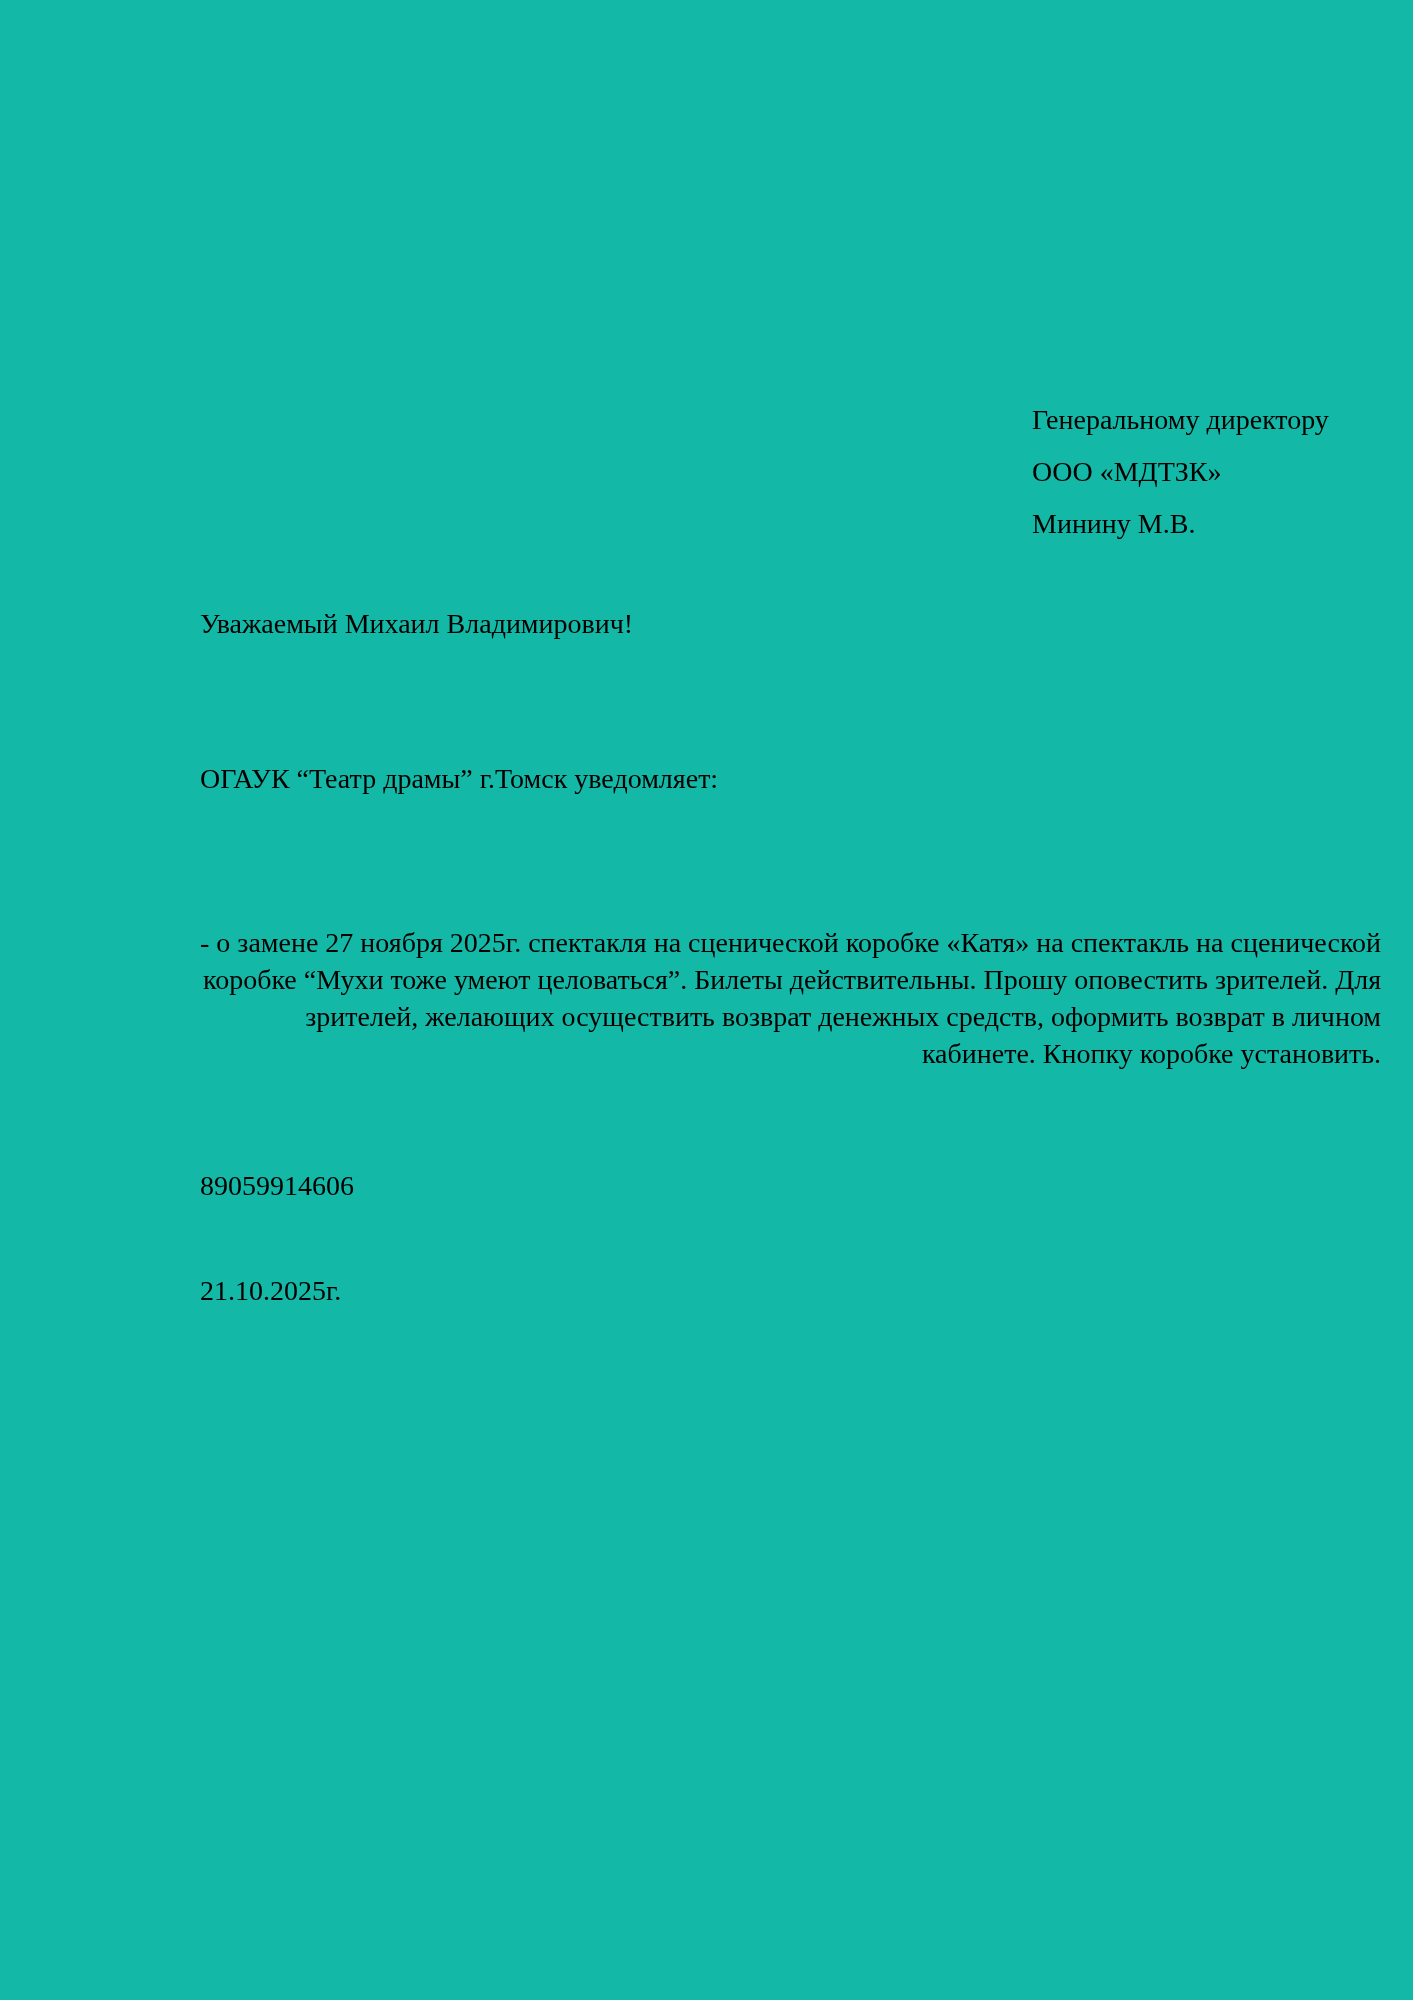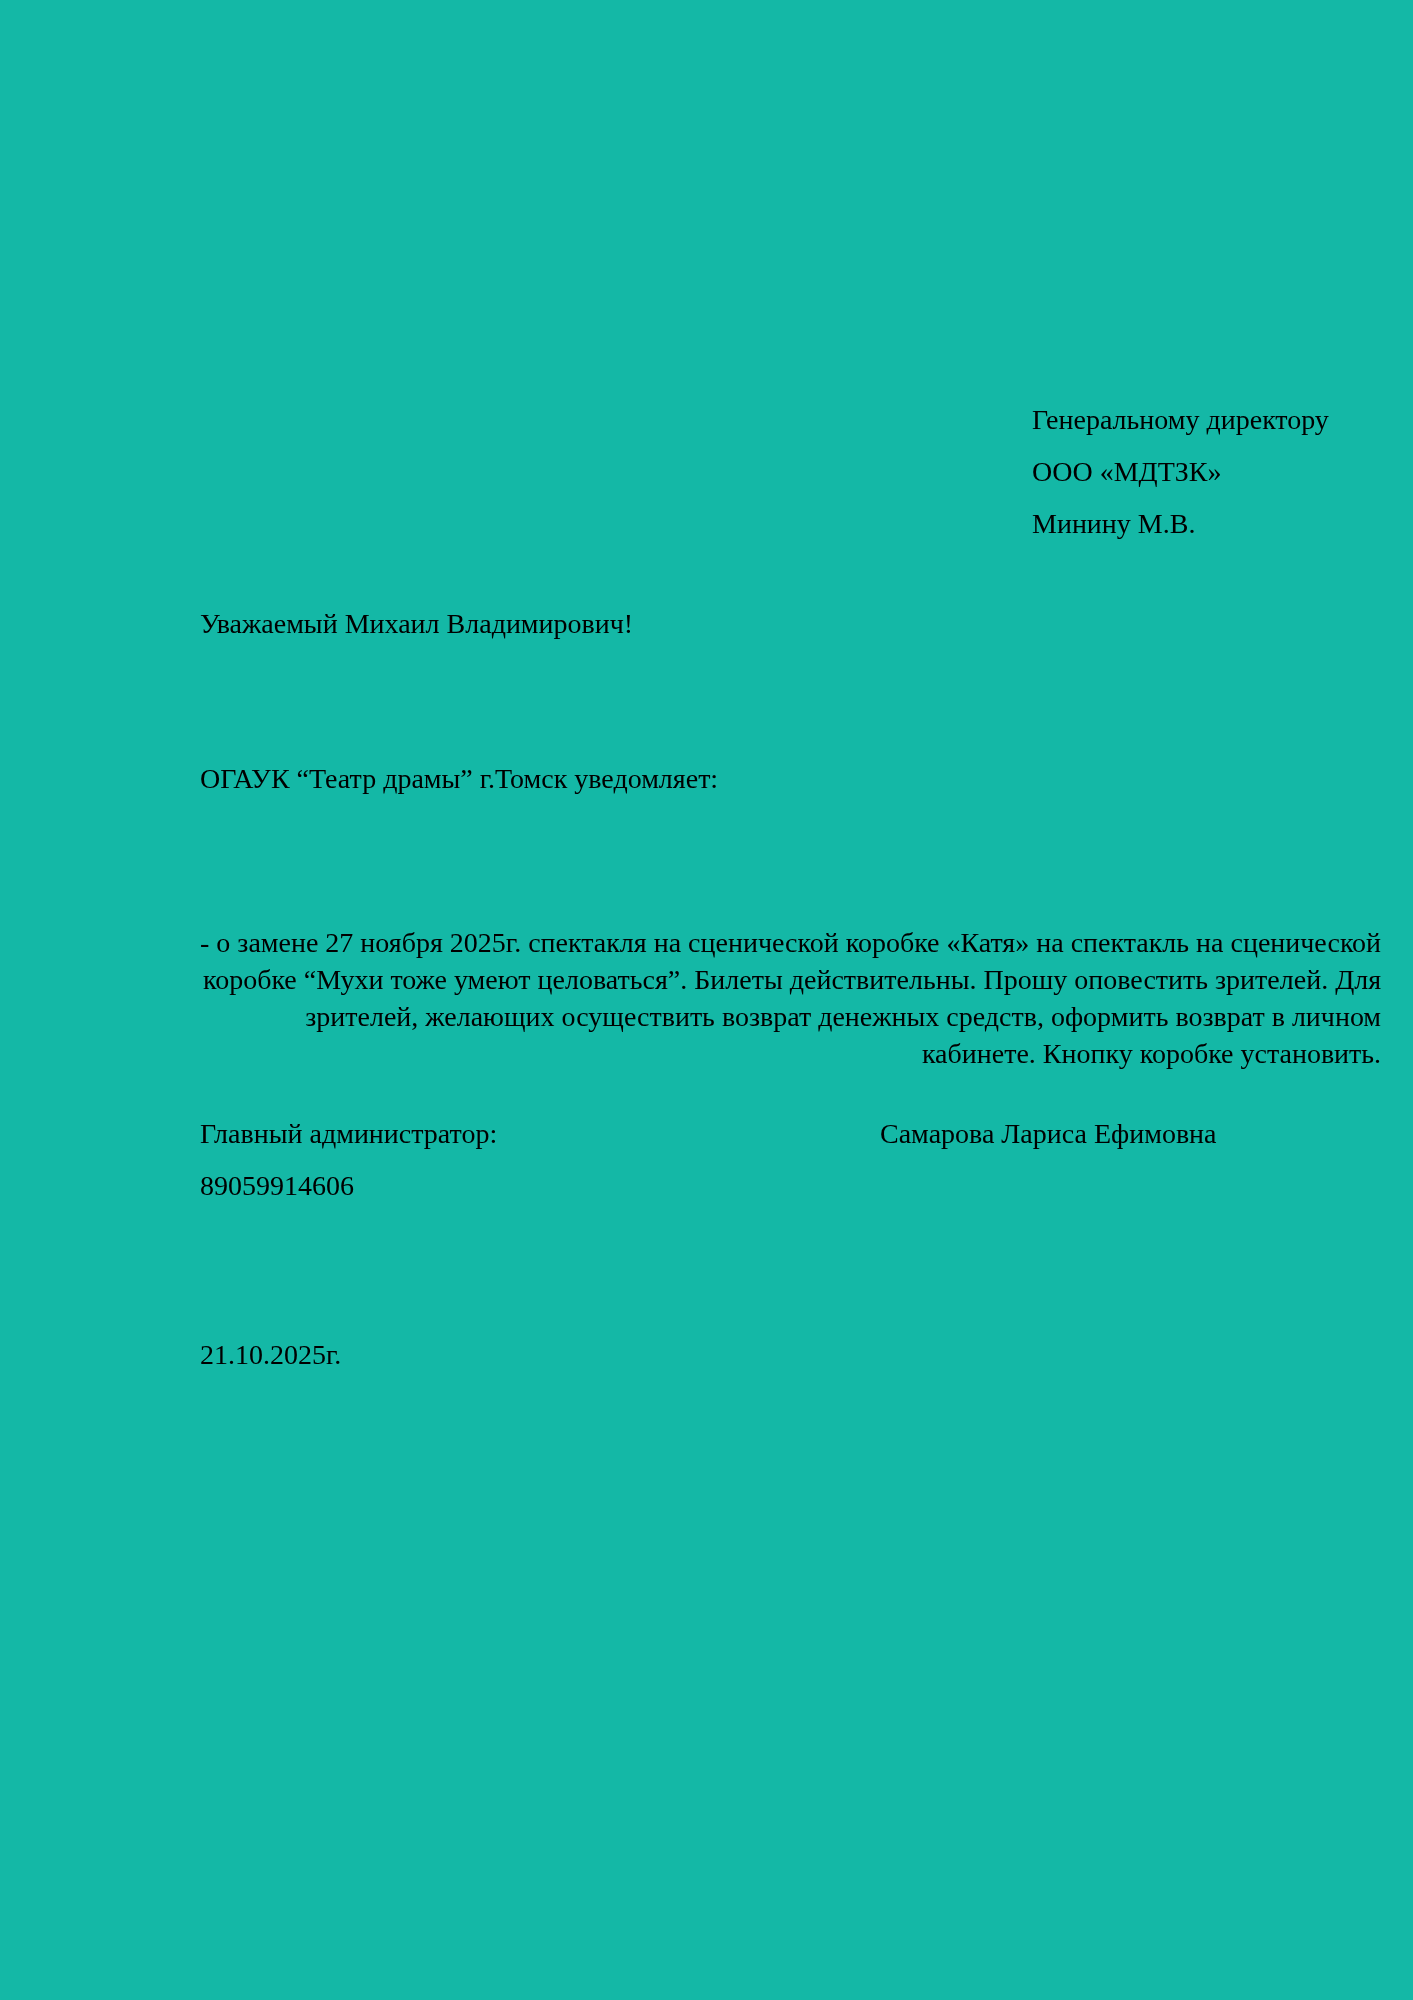--- a/index.html
+++ b/index.html
@@ -67,21 +67,21 @@
   .phone {
     position: absolute;
     left: 200px;
     top: 1167px;
     line-height: 37px;
     white-space: nowrap;
   }
   .date {
     position: absolute;
     left: 200px;
-    top: 1336px;
+    top: 1272px;
     line-height: 37px;
     white-space: nowrap;
     text-align: right;
   }
 </style>
 </head>
 <body>
 
 <div class="page">
 
@@ -95,22 +95,18 @@
 
   <p class="notice-heading">ОГАУК “Театр драмы” г.Томск уведомляет:</p>
 
   <div class="body-par">
     <div>- о замене 27 ноября 2025г. спектакля на сценической коробке «Катя» на спектакль на сценической</div>
     <div>коробке “Мухи тоже умеют целоваться”. Билеты действительны. Прошу оповестить зрителей. Для</div>
     <div>зрителей, желающих осуществить возврат денежных средств, оформить возврат в личном</div>
     <div>кабинете. Кнопку коробке установить.</div>
   </div>
 
-  <div class="sig-row">
-    <span>Главный администратор:</span>
-    <span class="sig-name">Самарова Лариса Ефимовна</span>
-  </div>
 
   <p class="phone">89059914606</p>
 
   <p class="date">21.10.2025г.</p>
 
 </div>
 
 </body></html>

